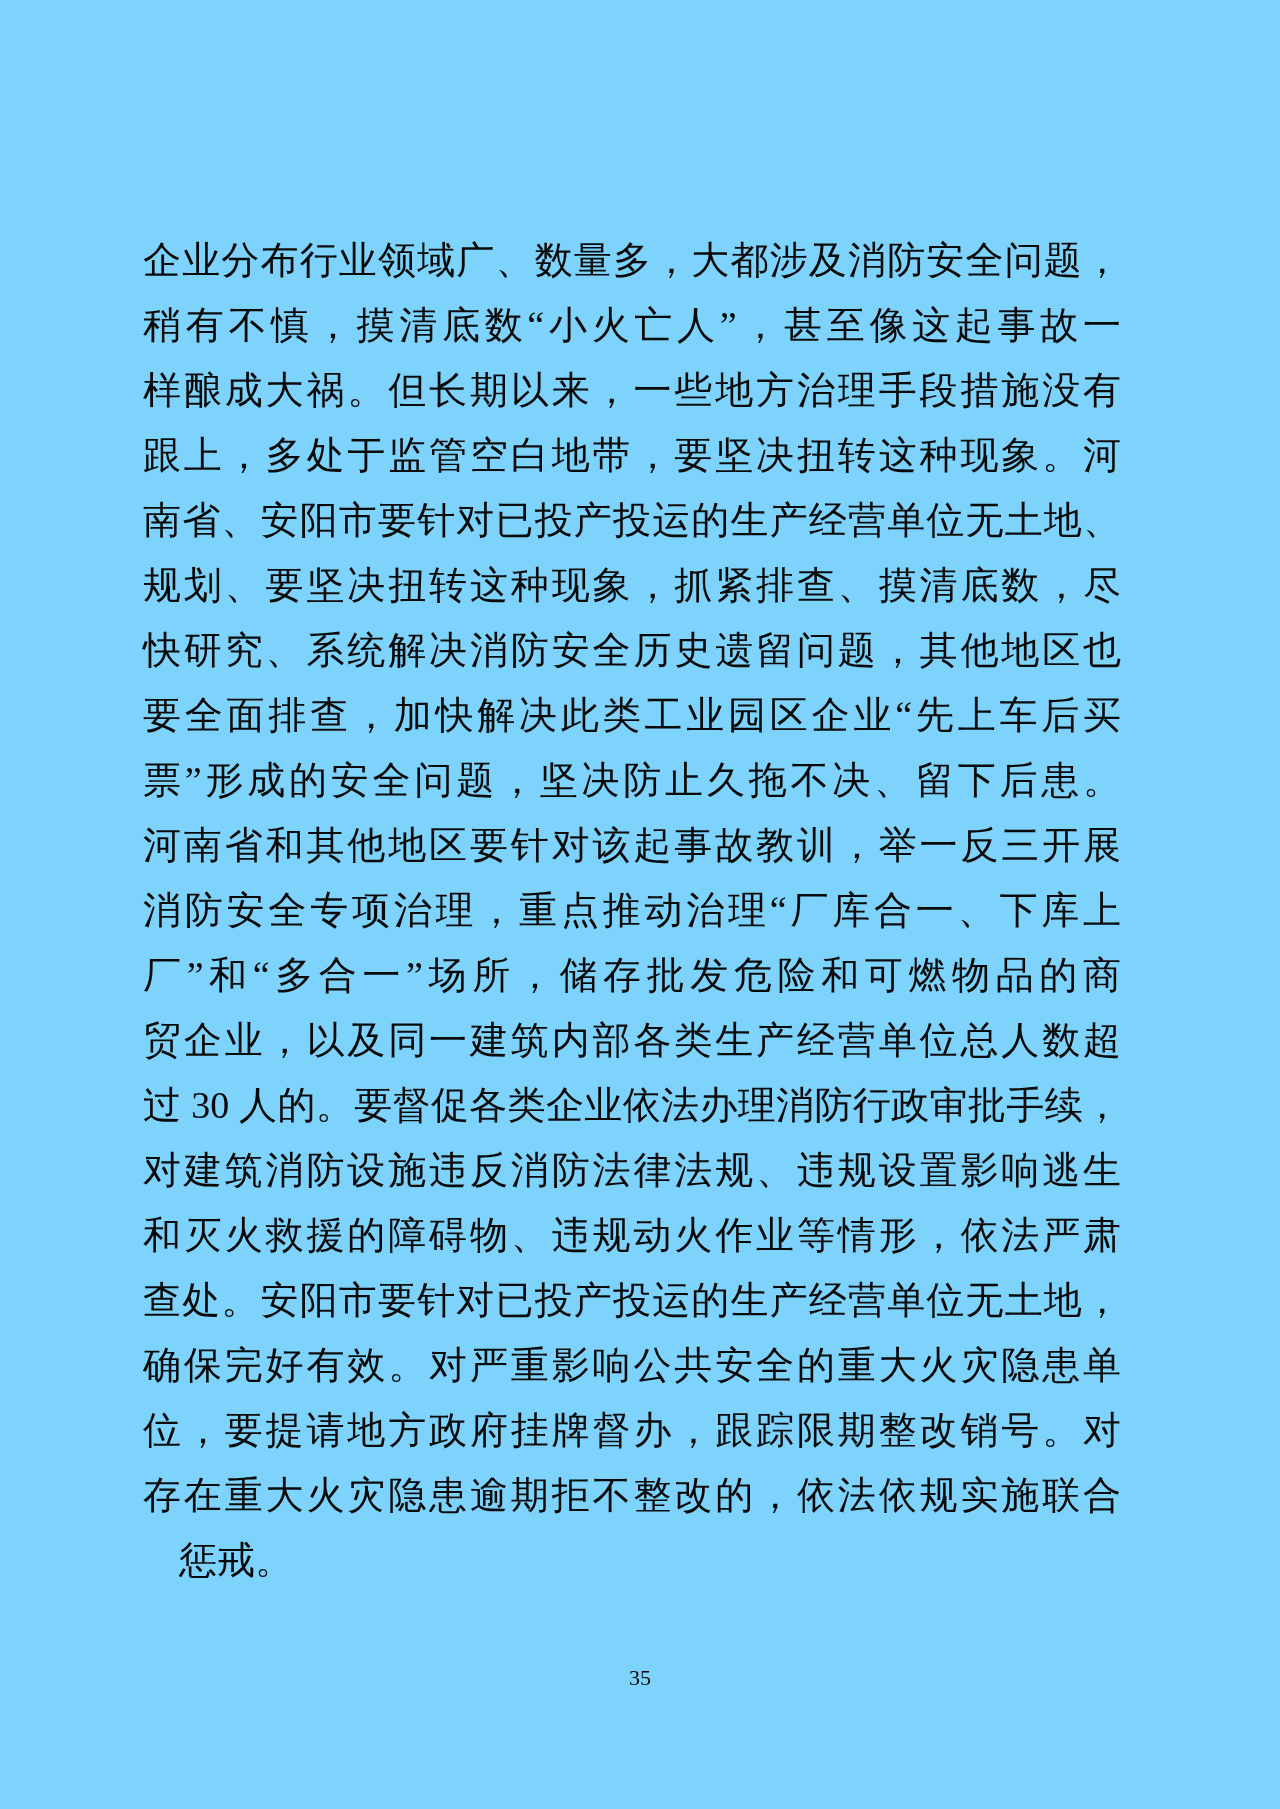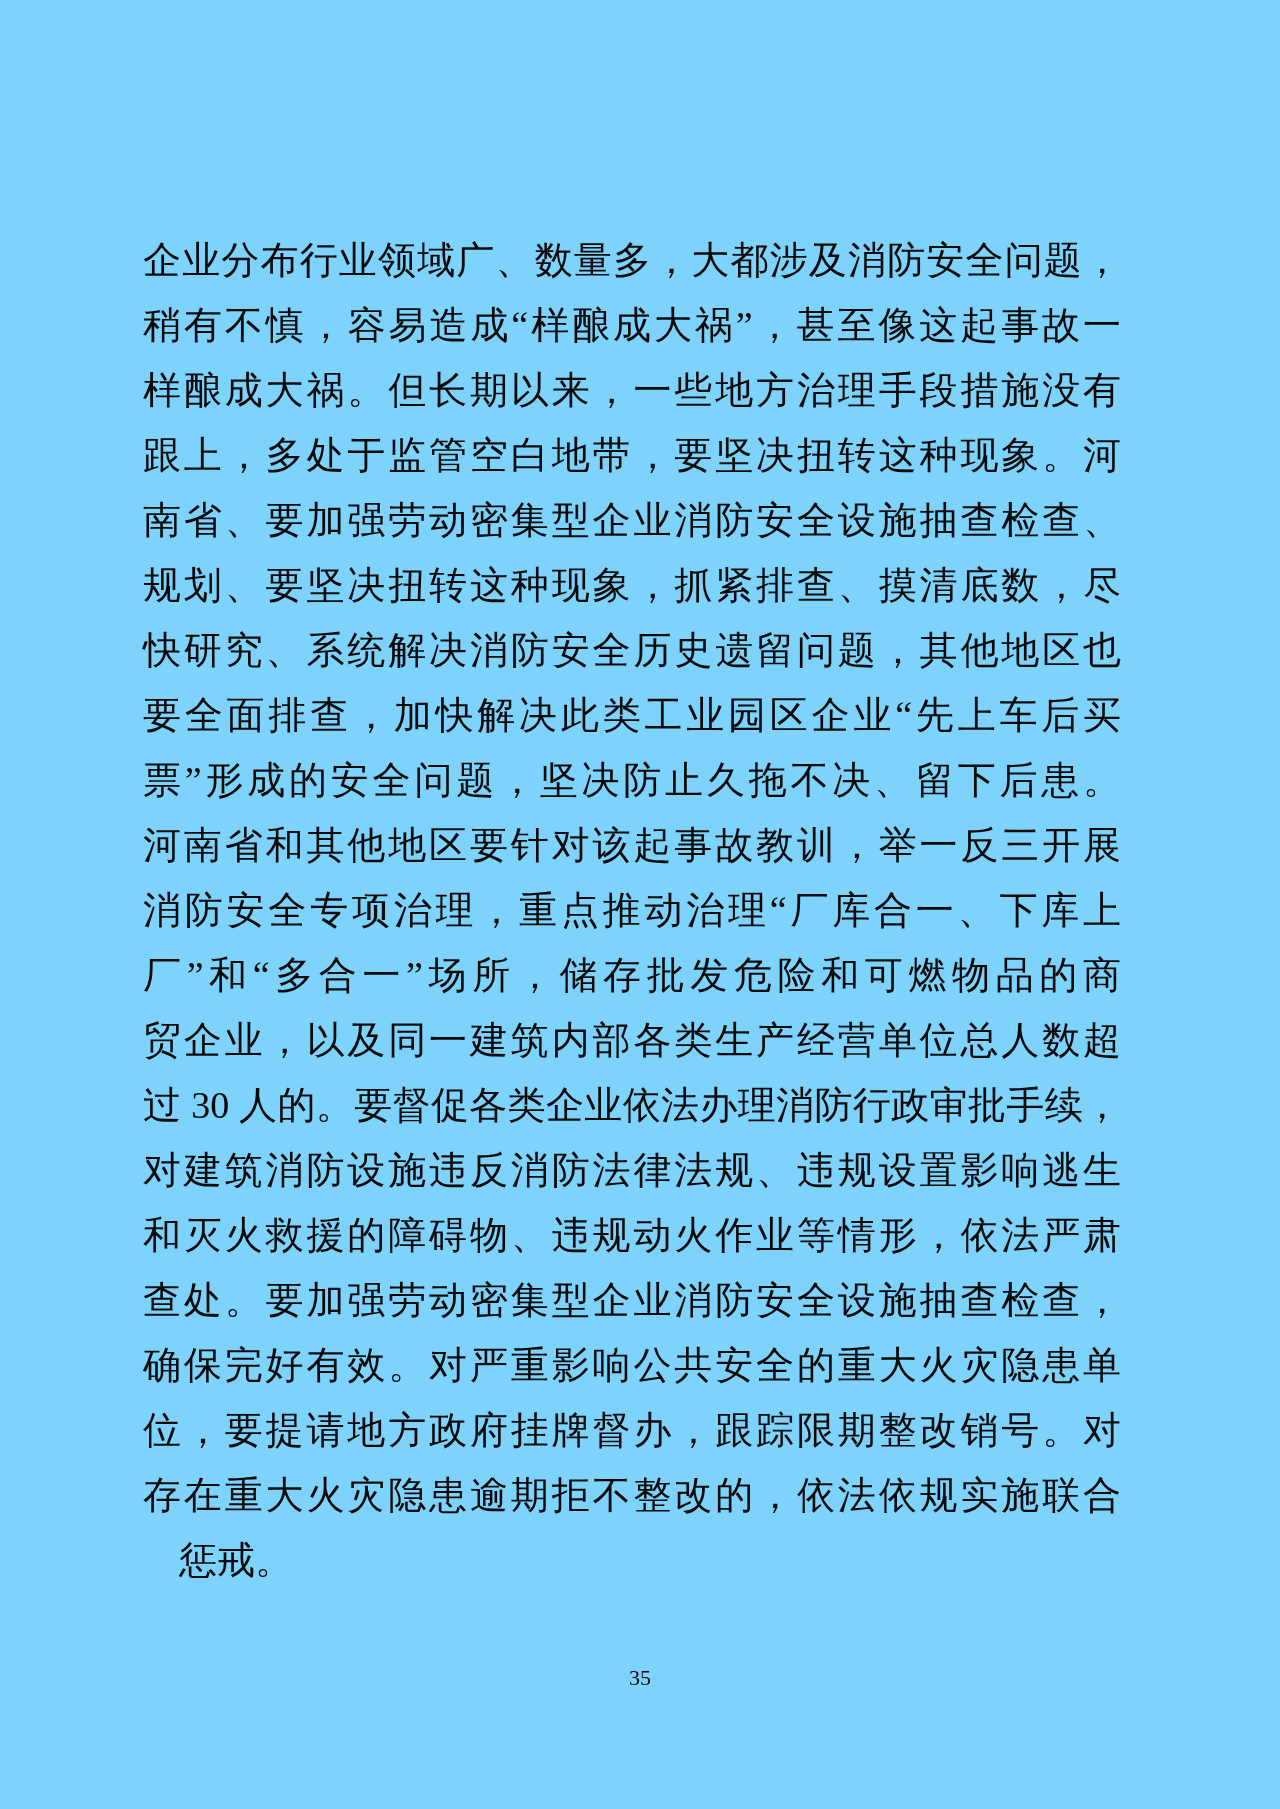--- a/index.html
+++ b/index.html
@@ -49,35 +49,35 @@
     line-height: 36px;
     color: #0a0a0a;
   }
 </style>
 </head>
 <body>
 
 <div class="page">
   <div class="text-block" id="lines-container">
       <div class="text-line">企业分布行业领域广、数量多，大都涉及消防安全问题，</div>
-      <div class="text-line">稍有不慎，容易造成“样酿成大祸”，甚至像这起事故一</div>
+      <div class="text-line">稍有不慎，摸清底数“小火亡人”，甚至像这起事故一</div>
       <div class="text-line">样酿成大祸。但长期以来，一些地方治理手段措施没有</div>
       <div class="text-line">跟上，多处于监管空白地带，要坚决扭转这种现象。河</div>
-      <div class="text-line">南省、要加强劳动密集型企业消防安全设施抽查检查、</div>
+      <div class="text-line">南省、安阳市要针对已投产投运的生产经营单位无土地、</div>
       <div class="text-line">规划、要坚决扭转这种现象，抓紧排查、摸清底数，尽</div>
       <div class="text-line">快研究、系统解决消防安全历史遗留问题，其他地区也</div>
       <div class="text-line">要全面排查，加快解决此类工业园区企业“先上车后买</div>
       <div class="text-line">票”形成的安全问题，坚决防止久拖不决、留下后患。</div>
       <div class="text-line">河南省和其他地区要针对该起事故教训，举一反三开展</div>
       <div class="text-line">消防安全专项治理，重点推动治理“厂库合一、下库上</div>
       <div class="text-line">厂”和“多合一”场所，储存批发危险和可燃物品的商</div>
       <div class="text-line">贸企业，以及同一建筑内部各类生产经营单位总人数超</div>
       <div class="text-line">过 30 人的。要督促各类企业依法办理消防行政审批手续，</div>
       <div class="text-line">对建筑消防设施违反消防法律法规、违规设置影响逃生</div>
       <div class="text-line">和灭火救援的障碍物、违规动火作业等情形，依法严肃</div>
-      <div class="text-line">查处。要加强劳动密集型企业消防安全设施抽查检查，</div>
+      <div class="text-line">查处。安阳市要针对已投产投运的生产经营单位无土地，</div>
       <div class="text-line">确保完好有效。对严重影响公共安全的重大火灾隐患单</div>
       <div class="text-line">位，要提请地方政府挂牌督办，跟踪限期整改销号。对</div>
       <div class="text-line">存在重大火灾隐患逾期拒不整改的，依法依规实施联合</div>
       <div class="text-line para-end">惩戒。</div>
     </div>
   <div class="page-number">35</div>
 </div>
 
 </body></html>

